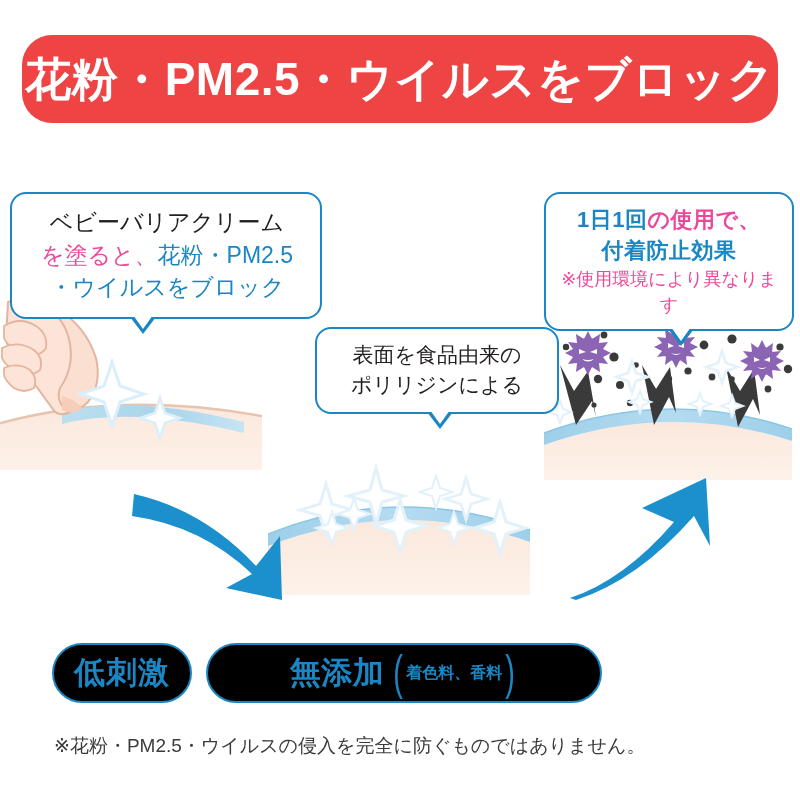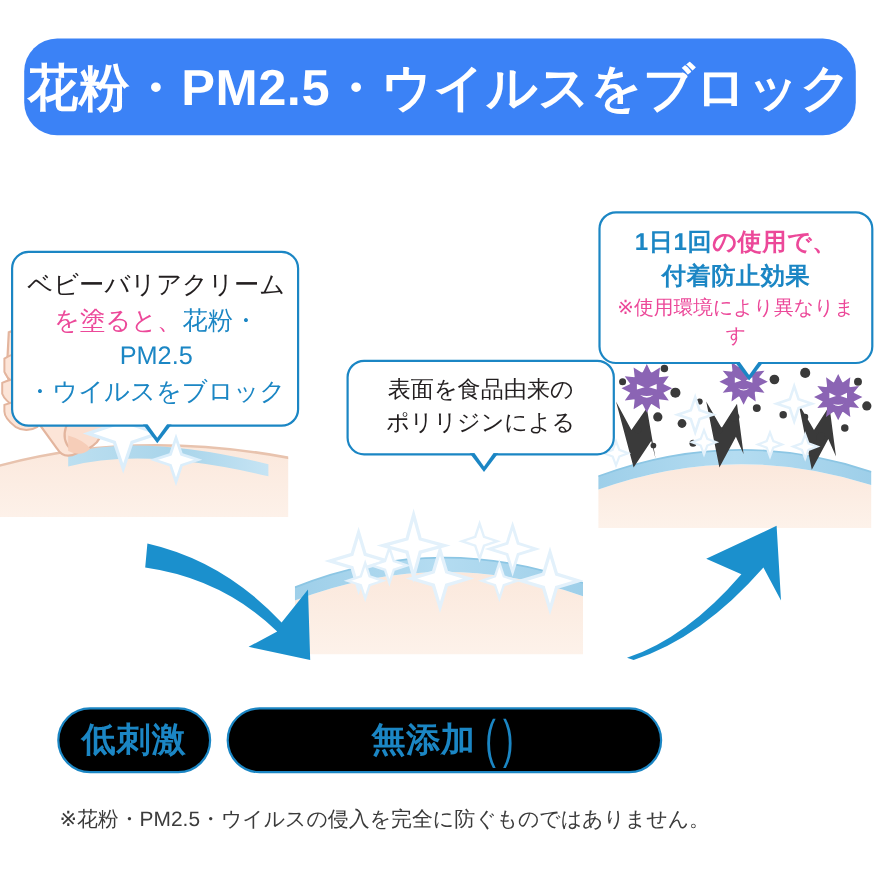--- a/index.html
+++ b/index.html
@@ -16,21 +16,21 @@
     color: #231f20;
   }
 
   
   .header-banner {
     position: absolute;
     left: 22px;
     top: 35px;
     width: 756px;
     height: 88px;
-    background: #3b82f6;
+    background: #ef4444;
     border-radius: 30px;
     display: flex;
     align-items: center;
     justify-content: center;
     box-sizing: border-box;
   }
   .header-title {
     color: #ffffff;
     font-size: 46px;
     font-weight: 700;
@@ -79,24 +79,23 @@
   }
   .bubble .tail-in {
     border-left: 10px solid transparent;
     border-right: 10px solid transparent;
     border-top: 14px solid #ffffff;
   }
 
   .bubble-left {
     left: 10px;
     top: 192px;
-    width: 262px;
+    width: 312px;
     padding: 12px 10px 13px 12px;
     font-size: 23px;
-    margin-top: 36px;
   }
   .bubble-left .tail-out { left: 118px; bottom: -17px; }
   .bubble-left .tail-in  { left: 121px; bottom: -12px; }
 
   .bubble-mid {
     left: 279px;
     top: 327px;
     width: 244px;
     padding: 11px 8px 12px 8px;
     font-size: 21px;
@@ -390,20 +389,21 @@
   <span class="tail-in"></span>
 </div>
 
 <div class="badges">
   <div class="badge badge-simple">低刺激</div>
   <div class="badge badge-wide">
     <span class="badge-main">無添加</span>
     <span class="paren-group">
       <span class="paren">(</span>
       <span class="paren-lines">
+        <span style="display:block">着色料、香料</span>
       </span>
       <span class="paren">)</span>
     </span>
   </div>
 </div>
 
 <div class="footnotes">
   <div>※花粉・PM2.5・ウイルスの侵入を完全に防ぐものではありません。</div>
 </div>
 

